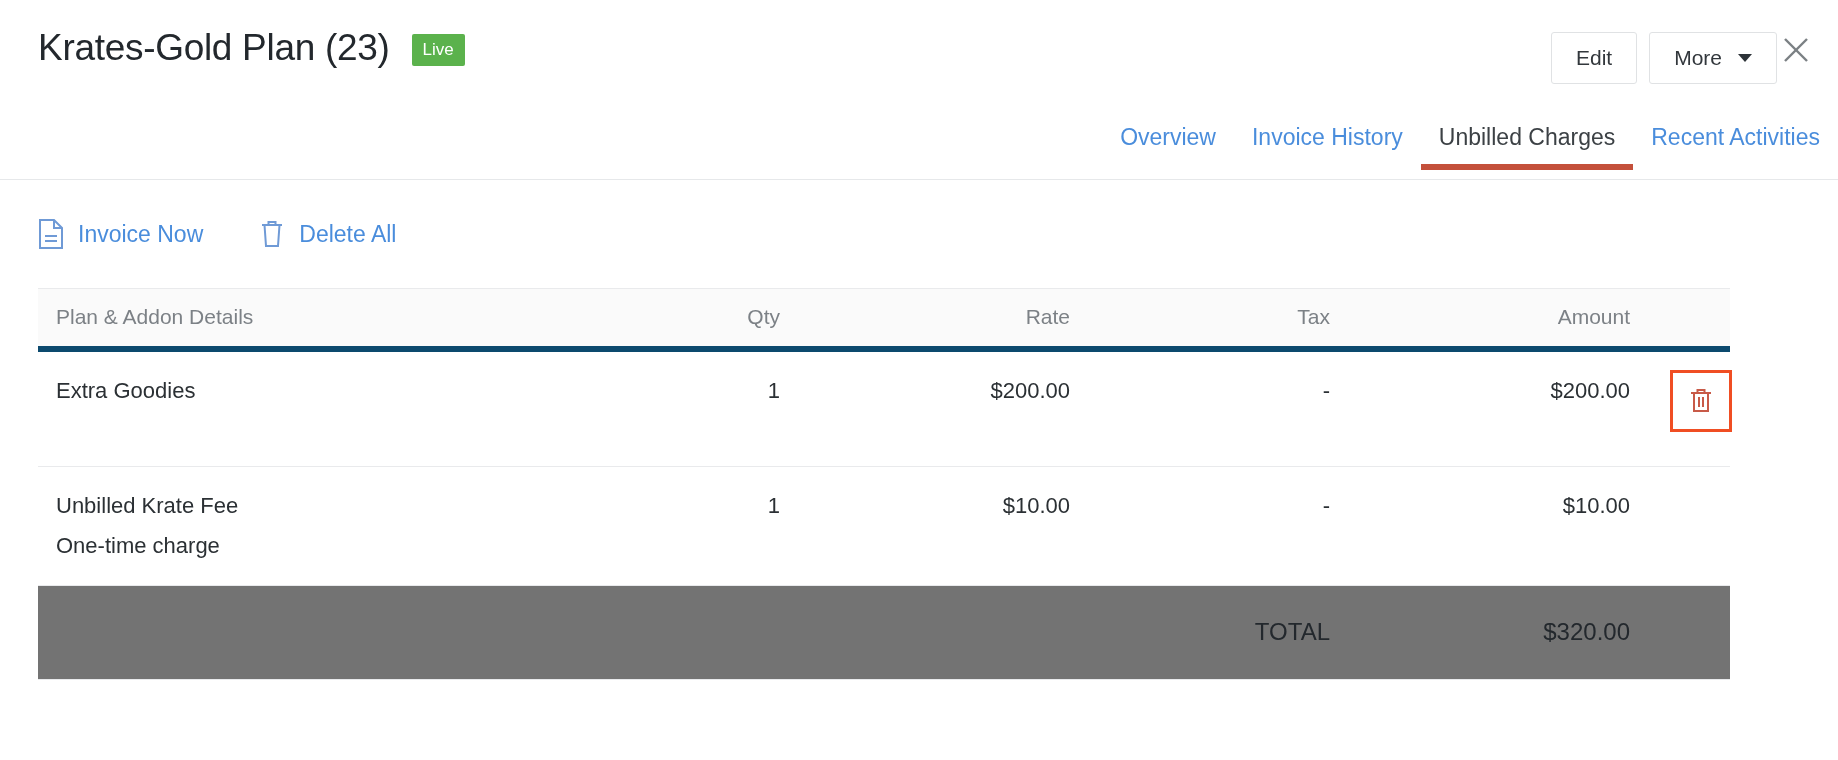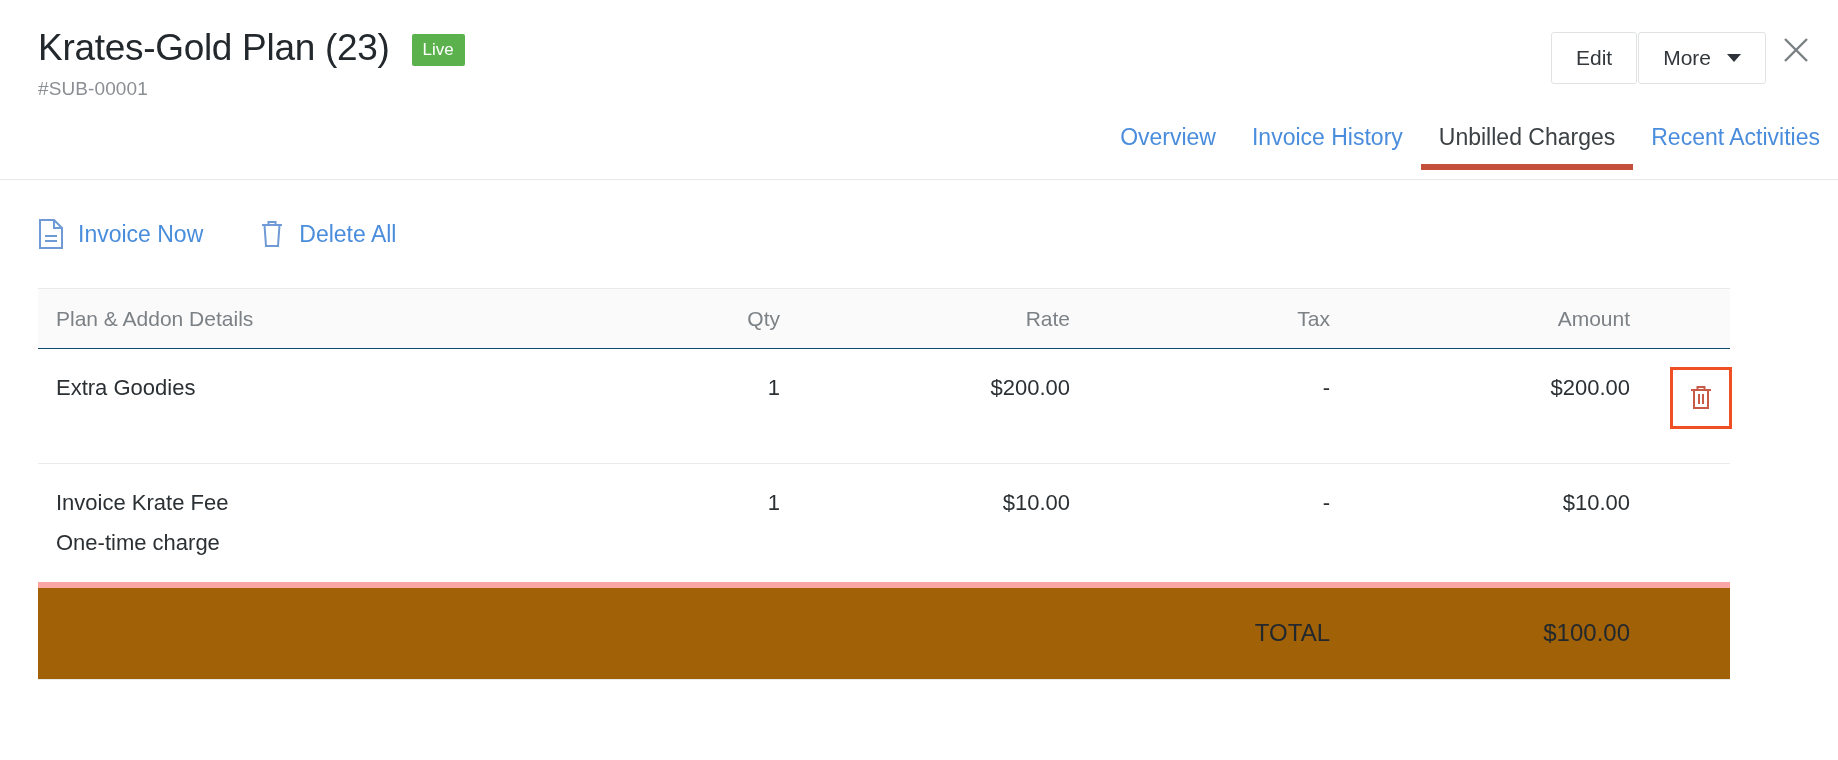--- a/index.html
+++ b/index.html
@@ -54,25 +54,25 @@
   }
   .sub-number {
     margin-top: 8px;
     font-size: 19px;
     color: #8b8f94;
     letter-spacing: 0.1px;
   }
 
   .header-actions {
     position: absolute;
-    right: 72px;
+    right: 61px;
     top: 32px;
     display: flex;
     align-items: center;
-    gap: 1px;
+    gap: 12px;
   }
   .btn {
     background: #ffffff;
     border: 1px solid #e0e2e4;
     border-radius: 3px;
     height: 52px;
     padding: 0 24px;
     font-size: 21px;
     color: #32373c;
     display: inline-flex;
@@ -178,21 +178,21 @@
     width: 1692px;
   }
   table.charges {
     width: 100%;
     border-collapse: collapse;
     table-layout: fixed;
   }
   table.charges th {
     background: #fafafa;
     border-top: 1px solid #e9eaec;
-    border-bottom: 1px solid #0c4a6e;
+    border-bottom: 6px solid #0c4a6e;
     font-size: 21px;
     font-weight: 400;
     color: #7c8186;
     height: 60px;
     padding: 0 18px;
   }
   table.charges td {
     border-bottom: 1px solid #e9eaec;
     font-size: 22px;
     color: #2b3034;
@@ -224,22 +224,22 @@
     height: 62px;
     border: 3px solid #f04e23;
     background: #fff;
     cursor: pointer;
     position: relative;
     top: -8px;
     left: 4px;
   }
 
   tr.total-row td {
-    background: #a16207;
-    border-top: 6px solid #fca5a5;
+    background: #737373;
+    border-top: 1px solid #fca5a5;
     border-bottom: 1px solid #e9eaec;
     height: 94px;
     padding: 0 18px;
     vertical-align: middle;
     font-size: 24px;
     color: #23282d;
   }
   td.total-label { text-align: right; }
   td.total-value { text-align: right; font-size: 25px; }
 </style>
@@ -248,21 +248,20 @@
 
 <div class="page">
 
   <div class="header">
 
     <div class="title-block">
       <div class="title-row">
         <div class="page-title">Krates-Gold Plan (23)</div>
         <div class="status-badge">Live</div>
       </div>
-      <div class="sub-number">#SUB-00001</div>
     </div>
 
     <div class="header-actions">
       <button class="btn">
         <span>Edit</span>
       </button>
       <button class="btn">
         <span>More</span>
         <span class="caret"></span>
       </button>
@@ -338,36 +337,36 @@
                   <path d="M6 7 h14 v18 H6 Z" stroke="#c85a48" stroke-width="2" fill="none"></path>
                   <line x1="11" y1="11" x2="11" y2="21" stroke="#c85a48" stroke-width="2"></line>
                   <line x1="15" y1="11" x2="15" y2="21" stroke="#c85a48" stroke-width="2"></line>
                 </svg>
               </span>
             </td>
           </tr>
 
           <tr>
             <td class="col-desc">
-              <span>Invoice Krate Fee</span>
+              <span>Unbilled Krate Fee</span>
               <span class="sub-line">One-time charge</span>
             </td>
             <td class="col-qty">1</td>
             <td class="col-rate">$10.00</td>
             <td class="col-tax">-</td>
             <td class="col-amount">$10.00</td>
             <td class="col-act"></td>
           </tr>
 
           <tr class="total-row">
             <td class="col-desc"></td>
             <td class="col-qty"></td>
             <td class="col-rate"></td>
             <td class="col-tax total-label">TOTAL</td>
-            <td class="col-amount total-value">$100.00</td>
+            <td class="col-amount total-value">$320.00</td>
             <td class="col-act"></td>
           </tr>
 
         </tbody>
       </table>
     </div>
   </div>
 </div>
 
 </body></html>

